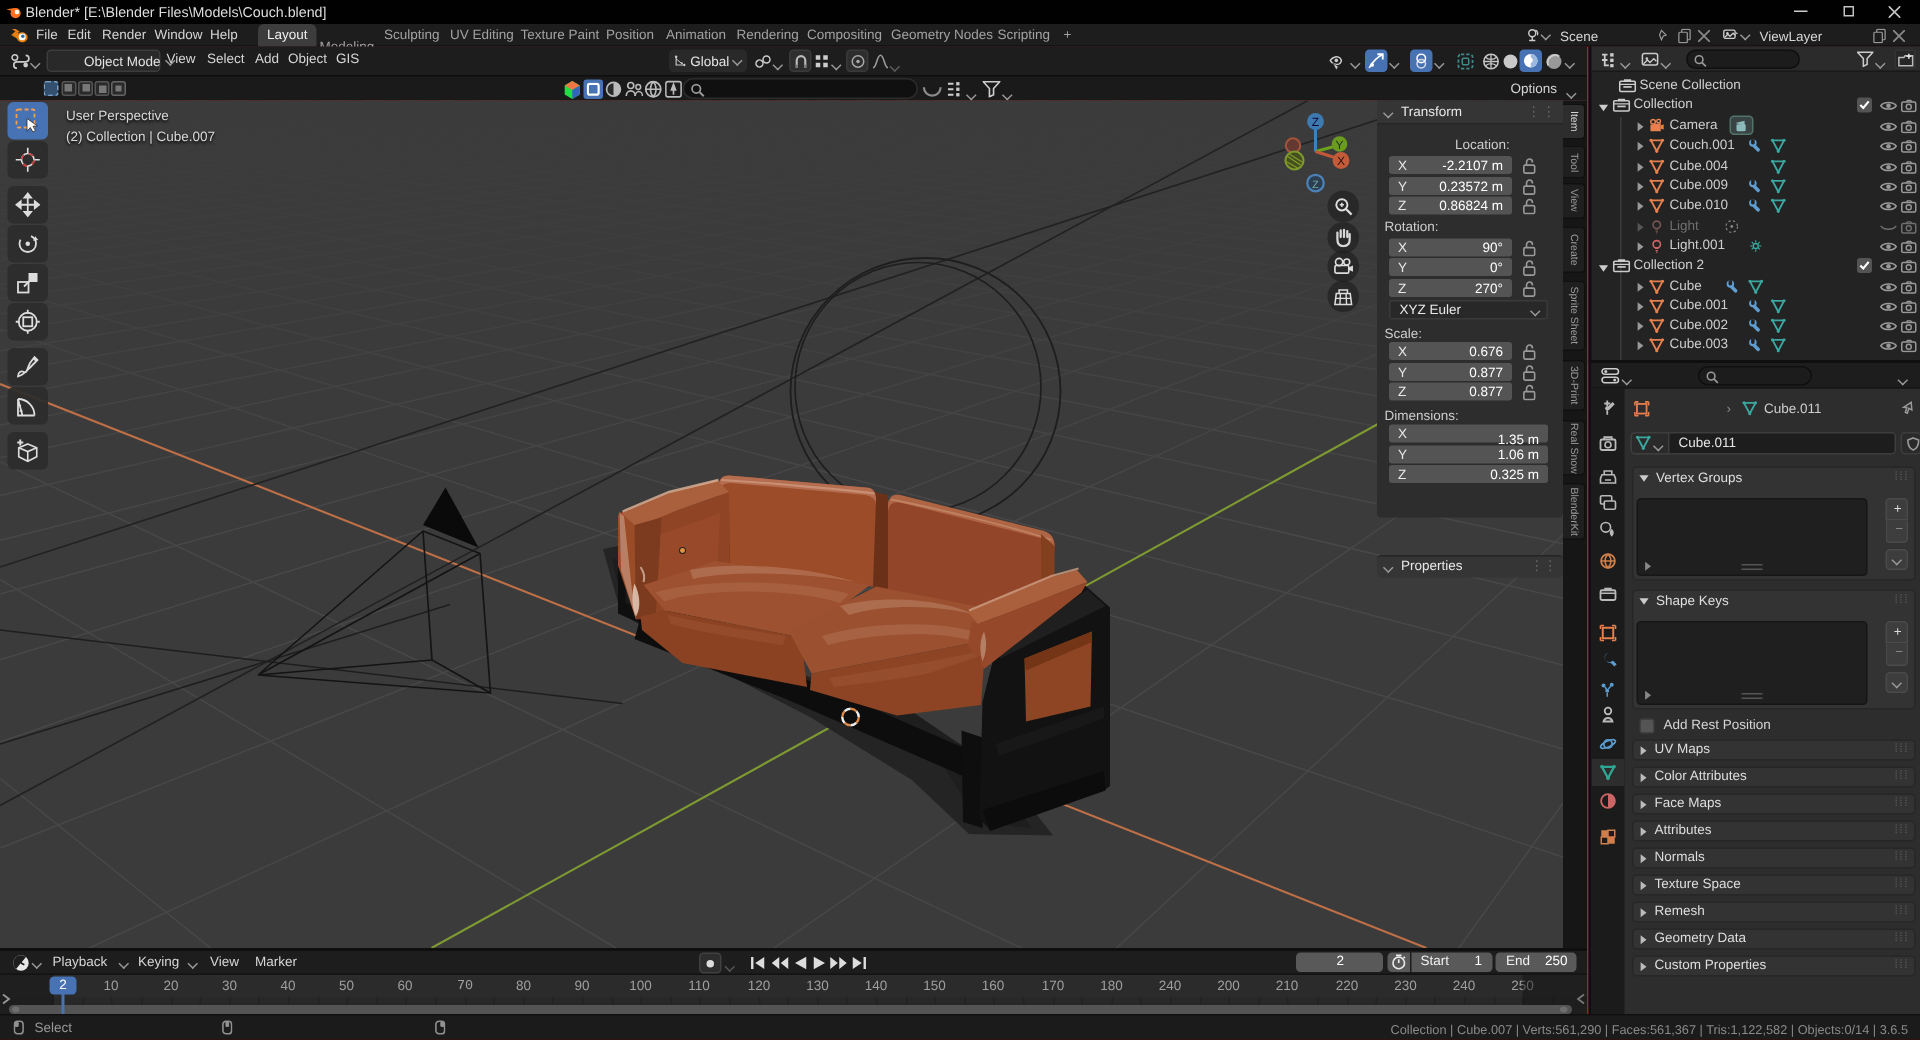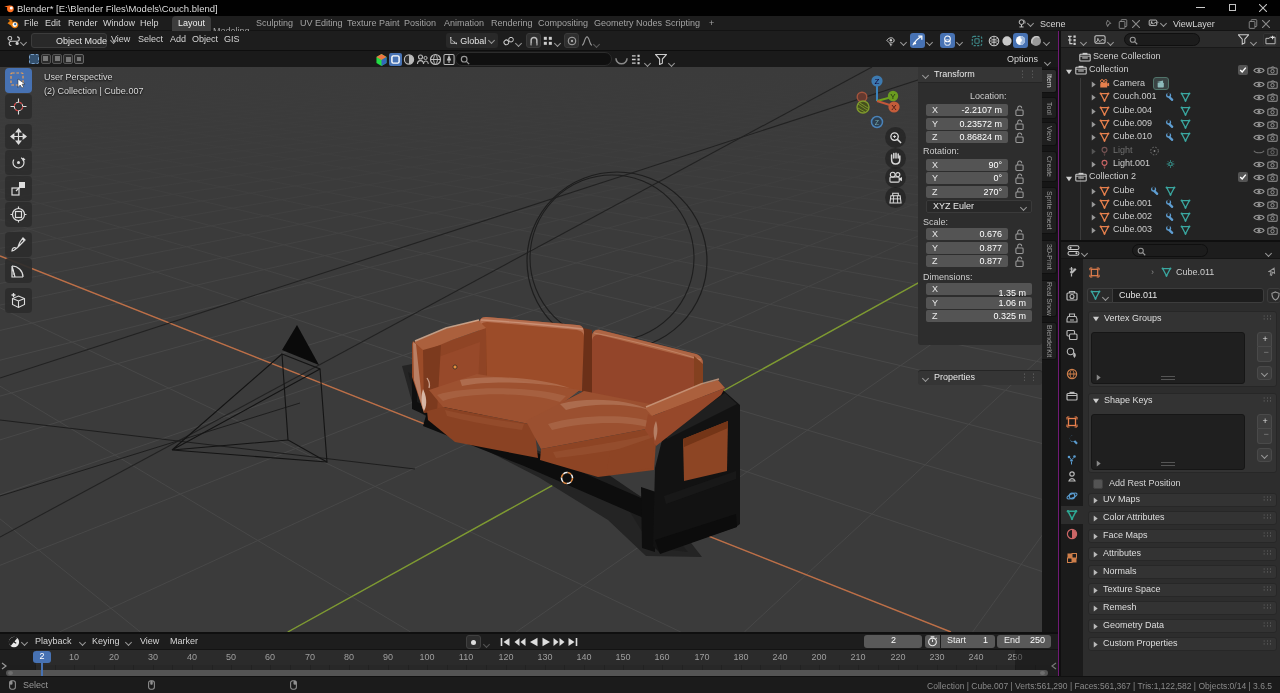--- a/index.html
+++ b/index.html
@@ -1,19 +1,19 @@
 <!DOCTYPE html>
 <html><head>
 <meta charset="utf-8">
 <style>
 * { margin:0; padding:0; box-sizing:border-box; }
 html,body { width:1280px; height:693px; overflow:hidden; background:#000; }
 body { font-family:"Liberation Sans", sans-serif; font-size:9px; color:#c8c8c8; }
 .abs { position:absolute; }
-#stage { position:relative; width:1280px; height:693px; background:#701a75; }
+#stage { position:relative; width:1280px; height:693px; background:#b91c1c; }
 .row { display:flex; align-items:center; }
 .chev { display:inline-block; width:7px; height:7px; position:relative; }
 .chev:before { content:""; position:absolute; left:0; top:1px; width:4px; height:4px; border-right:1.4px solid #999; border-bottom:1.4px solid #999; transform:rotate(45deg); }
 .chev.abs { position:absolute; }
 </style>
 </head>
 <body>
 <div id="stage">
 
 <div class="abs" style="left:0;top:0;width:1280px;height:16px;background:#010101;">
@@ -1418,21 +1418,21 @@
         <span style="position:absolute;left:7px;top:0px;color:#f0f0f0;">End</span>
         <span style="position:absolute;right:6px;top:0px;color:#fff;">250</span>
       </div>
 <div class="abs" style="left:0;top:16px;width:1058px;height:15px;background:#2b2b2b;"></div>
 <div class="abs" style="left:62px;top:18px;width:24px;text-align:center;color:#9f9f9f;">10</div>
       <div class="abs" style="left:102px;top:18px;width:24px;text-align:center;color:#9f9f9f;">20</div>
       <div class="abs" style="left:141px;top:18px;width:24px;text-align:center;color:#9f9f9f;">30</div>
       <div class="abs" style="left:180px;top:18px;width:24px;text-align:center;color:#9f9f9f;">40</div>
       <div class="abs" style="left:219px;top:18px;width:24px;text-align:center;color:#9f9f9f;">50</div>
       <div class="abs" style="left:258px;top:18px;width:24px;text-align:center;color:#9f9f9f;">60</div>
-      <div class="abs" style="left:298px;top:18px;width:24px;text-align:center;color:#9f9f9f;">70</div>
+      <div class="abs" style="left:298px;top:18px;width:24px;text-align:center;color:#9f9f9f;font-family:Liberation Mono, monospace;">70</div>
       <div class="abs" style="left:337px;top:18px;width:24px;text-align:center;color:#9f9f9f;">80</div>
       <div class="abs" style="left:376px;top:18px;width:24px;text-align:center;color:#9f9f9f;">90</div>
       <div class="abs" style="left:415px;top:18px;width:24px;text-align:center;color:#9f9f9f;">100</div>
       <div class="abs" style="left:454px;top:18px;width:24px;text-align:center;color:#9f9f9f;">110</div>
       <div class="abs" style="left:494px;top:18px;width:24px;text-align:center;color:#9f9f9f;">120</div>
       <div class="abs" style="left:533px;top:18px;width:24px;text-align:center;color:#9f9f9f;">130</div>
       <div class="abs" style="left:572px;top:18px;width:24px;text-align:center;color:#9f9f9f;">140</div>
       <div class="abs" style="left:611px;top:18px;width:24px;text-align:center;color:#9f9f9f;">150</div>
       <div class="abs" style="left:650px;top:18px;width:24px;text-align:center;color:#9f9f9f;">160</div>
       <div class="abs" style="left:690px;top:18px;width:24px;text-align:center;color:#9f9f9f;">170</div>

